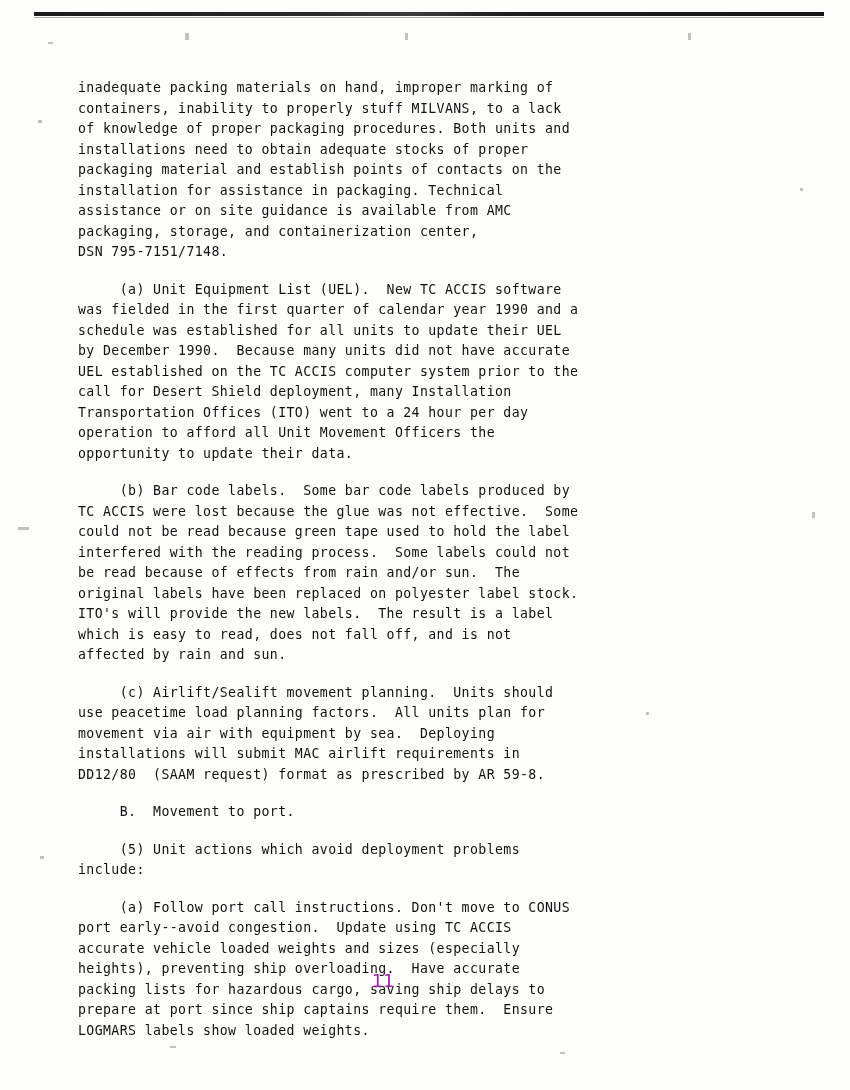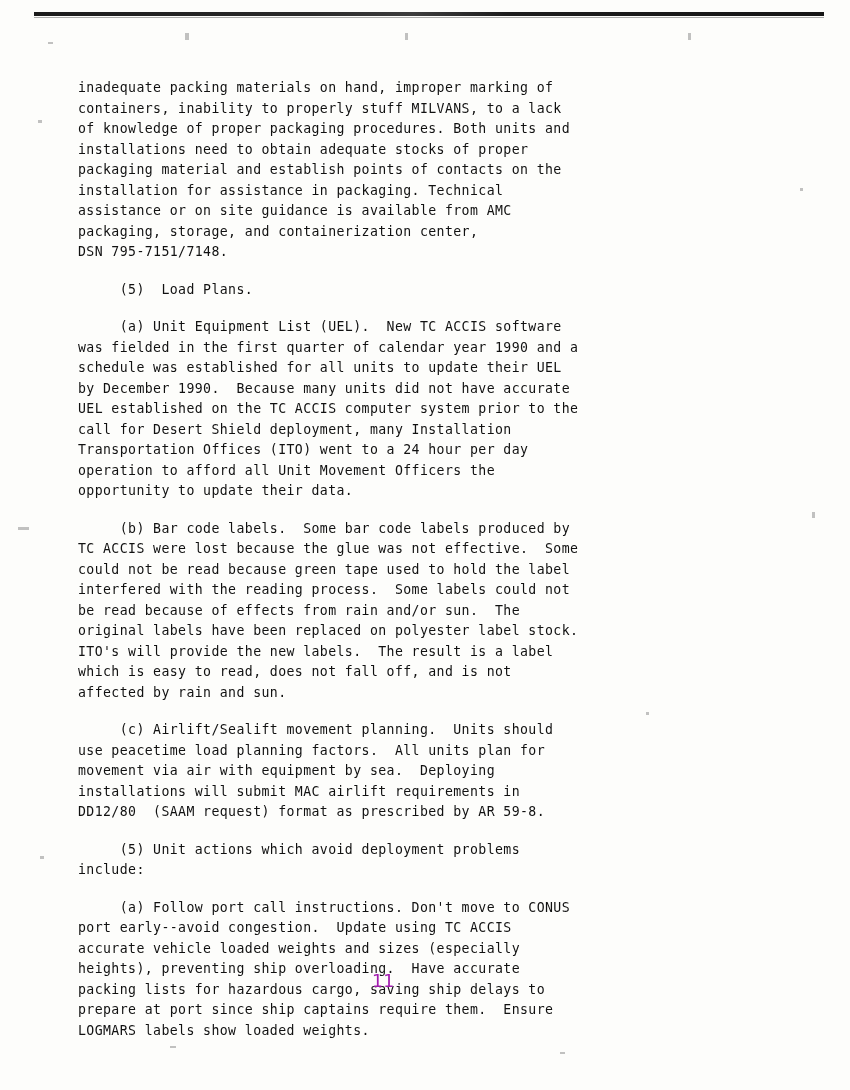--- a/index.html
+++ b/index.html
@@ -92,21 +92,20 @@
   <div class="content">
     <p>inadequate packing materials on hand, improper marking of
 containers, inability to properly stuff MILVANS, to a lack
 of knowledge of proper packaging procedures. Both units and
 installations need to obtain adequate stocks of proper
 packaging material and establish points of contacts on the
 installation for assistance in packaging. Technical
 assistance or on site guidance is available from AMC
 packaging, storage, and containerization center,
 DSN 795-7151/7148.</p>
-    <p>     (5)  Load Plans.</p>
     <p>     (a) Unit Equipment List (UEL).  New TC ACCIS software
 was fielded in the first quarter of calendar year 1990 and a
 schedule was established for all units to update their UEL
 by December 1990.  Because many units did not have accurate
 UEL established on the TC ACCIS computer system prior to the
 call for Desert Shield deployment, many Installation
 Transportation Offices (ITO) went to a 24 hour per day
 operation to afford all Unit Movement Officers the
 opportunity to update their data.</p>
     <p>     (b) Bar code labels.  Some bar code labels produced by
@@ -116,20 +115,21 @@
 be read because of effects from rain and/or sun.  The
 original labels have been replaced on polyester label stock.
 ITO's will provide the new labels.  The result is a label
 which is easy to read, does not fall off, and is not
 affected by rain and sun.</p>
     <p>     (c) Airlift/Sealift movement planning.  Units should
 use peacetime load planning factors.  All units plan for
 movement via air with equipment by sea.  Deploying
 installations will submit MAC airlift requirements in
 DD12/80  (SAAM request) format as prescribed by AR 59-8.</p>
+    <p>     B.  Movement to port.</p>
     <p>     (5) Unit actions which avoid deployment problems
 include:</p>
     <p>     (a) Follow port call instructions. Don't move to CONUS
 port early--avoid congestion.  Update using TC ACCIS
 accurate vehicle loaded weights and sizes (especially
 heights), preventing ship overloading.  Have accurate
 packing lists for hazardous cargo, saving ship delays to
 prepare at port since ship captains require them.  Ensure
 LOGMARS labels show loaded weights.</p>
 

